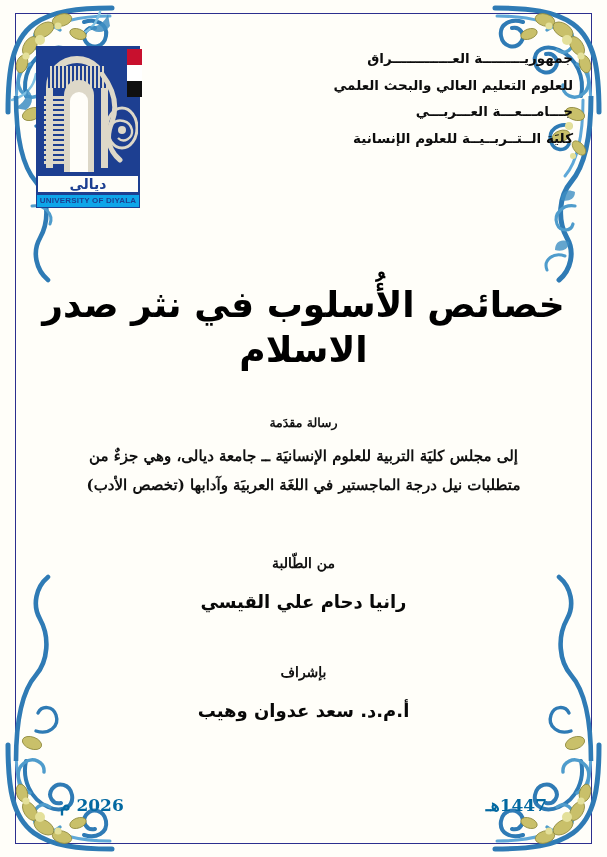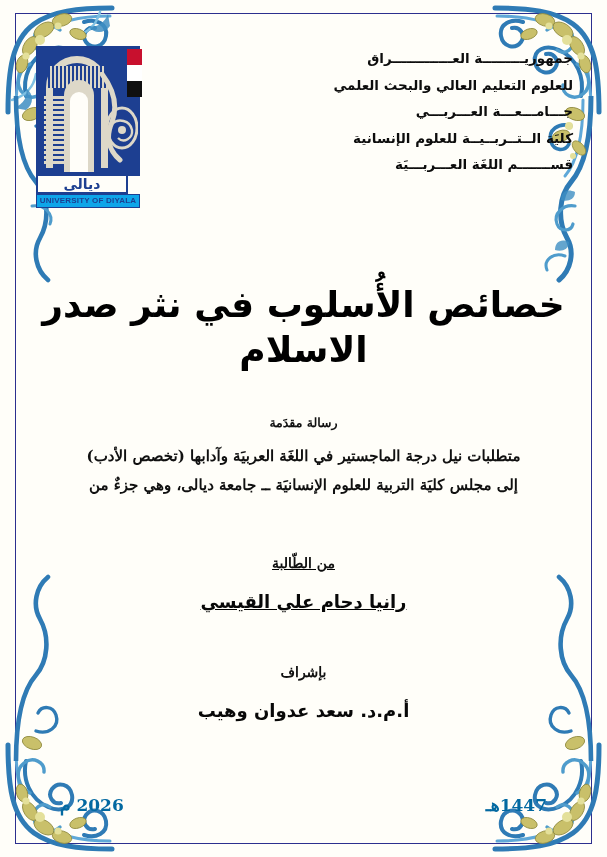--- a/index.html
+++ b/index.html
@@ -163,21 +163,21 @@
     flex-direction: column;
   }
   .logo-flag i { display: block; flex: 1; }
   .flag-red   { background: #c8102e; }
   .flag-white { background: #ffffff; }
   .flag-black { background: #101010; }
 
   .logo-name-ar {
     position: absolute;
     left: 2px; top: 128px;
-    width: 92px;
+    width: 104px;
     height: 20px;
     border: 2px solid #1d3f91;
     box-sizing: border-box;
     color: #1d3f91;
     font-family: "DejaVu Sans", sans-serif;
     font-weight: bold;
     font-size: 14px;
     line-height: 16px;
     text-align: center;
     letter-spacing: 2px;
@@ -236,21 +236,21 @@
     color: #101010;
     line-height: 1.9;
     white-space: nowrap;
   }
 
   
   .person-block {
     text-align: center;
     direction: rtl;
   }
-  .person-block.student   { margin-top: 56px; text-decoration: underline; }
+  .person-block.student   { margin-top: 56px; }
   .person-block.supervisor{ margin-top: 52px; }
 
   .person-label {
     font-family: "DejaVu Serif", serif;
     font-weight: bold;
     font-size: 14px;
     color: #101010;
     margin-bottom: 20px;
     letter-spacing: 1px;
   }
@@ -490,33 +490,32 @@
 
         <div class="logo-name-ar">ديالى</div>
         <div class="logo-name-en">UNIVERSITY OF DIYALA</div>
       </div>
 
       <div class="header-lines">
         <div class="hline">جمهوريـــــــــة العـــــــــــــراق</div>
         <div class="hline">للعلوم التعليم العالي والبحث العلمي</div>
         <div class="hline">جـــامـــعـــة العـــربـــي</div>
         <div class="hline">كليَة الــتــربــيــة للعلوم الإنسانية</div>
-        <div class="hline">قســـــــم اللغَة العـــربـــيَة</div>
       </div>
 
     </div>
 
     <div class="title-block">
       <div class="thesis-title">خصائص الأُسلوب في نثر صدر الاسلام</div>
     </div>
 
     <div class="submission-block">
       <div class="submission-head">رسالة مقدَمة</div>
+      <div class="submission-line">إلى مجلس كليَة التربية للعلوم الإنسانيَة ــ جامعة ديالى، وهي جزءٌ من</div>
       <div class="submission-line">متطلبات نيل درجة الماجستير في اللغَة العربيَة وآدابها (تخصص الأدب)</div>
-      <div class="submission-line">إلى مجلس كليَة التربية للعلوم الإنسانيَة ــ جامعة ديالى، وهي جزءٌ من</div>
     </div>
 
     <div class="person-block student">
       <div class="person-label">من الطّالبة</div>
       <div class="person-name">رانيا دحام علي القيسي</div>
     </div>
 
     <div class="person-block supervisor">
       <div class="person-label">بإشراف</div>
       <div class="person-name">أ.م.د. سعد عدوان وهيب</div>

